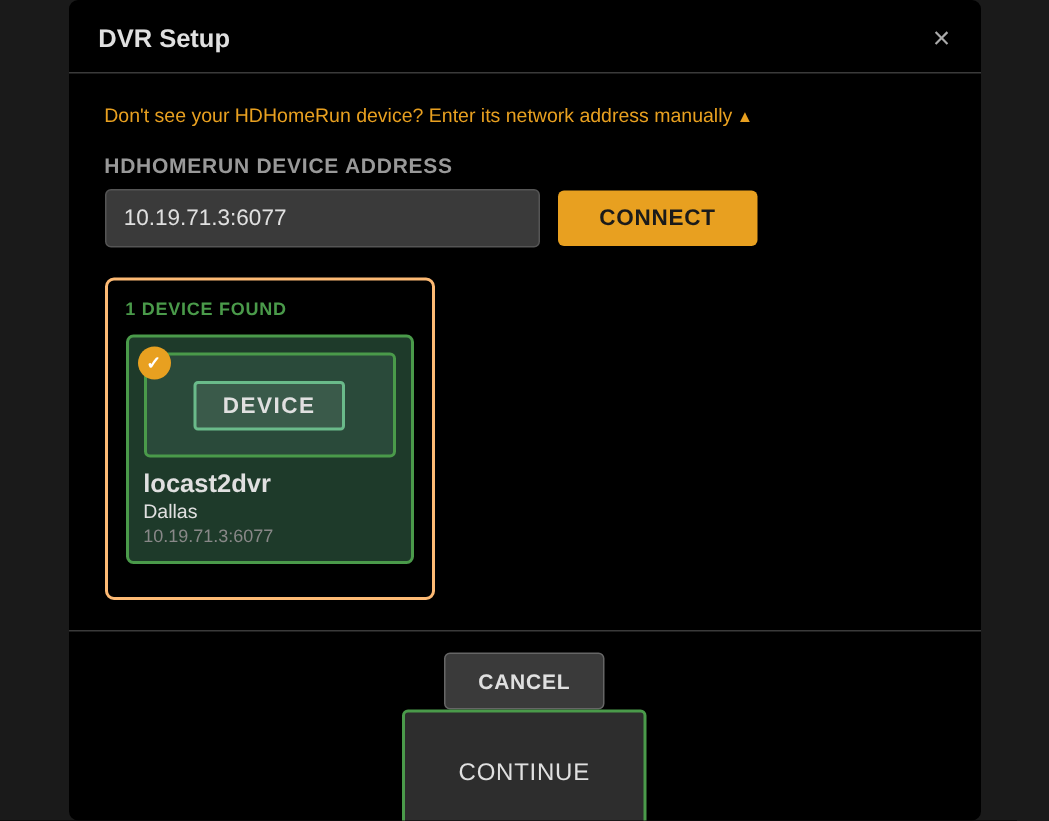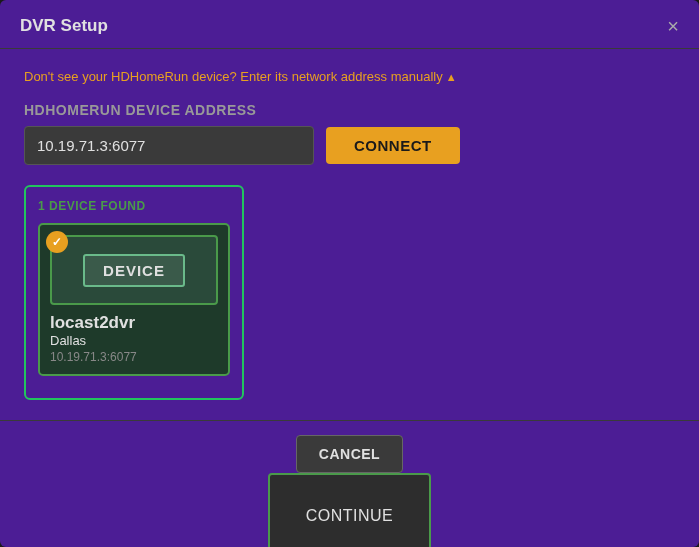--- a/index.html
+++ b/index.html
@@ -6,23 +6,23 @@
     body {
       background: #1a1a1a;
       display: flex;
       align-items: center;
       justify-content: center;
       width: 699px;
       height: 547px;
       font-family: Arial, sans-serif;
     }
     .modal {
-      background: #4c1d95;
+      background: #000000;
       border-radius: 6px;
-      width: 699px;
+      width: 608px;
       height: 547px;
       position: relative;
       display: flex;
       flex-direction: column;
     }
     .modal-header {
       display: flex;
       align-items: center;
       justify-content: space-between;
       padding: 16px 20px 12px 20px;
@@ -89,21 +89,21 @@
       color: #1a1a1a;
       border: none;
       border-radius: 4px;
       font-size: 15px;
       font-weight: bold;
       padding: 10px 28px;
       cursor: pointer;
       letter-spacing: 0.5px;
     }
     .devices-panel {
-      border: 2px solid #22c55e;
+      border: 2px solid #fdba74;
       border-radius: 6px;
       padding: 12px;
       width: 220px;
     }
     .devices-count {
       color: #4a9a4a;
       font-size: 12px;
       font-weight: bold;
       letter-spacing: 0.5px;
       margin-bottom: 10px;

